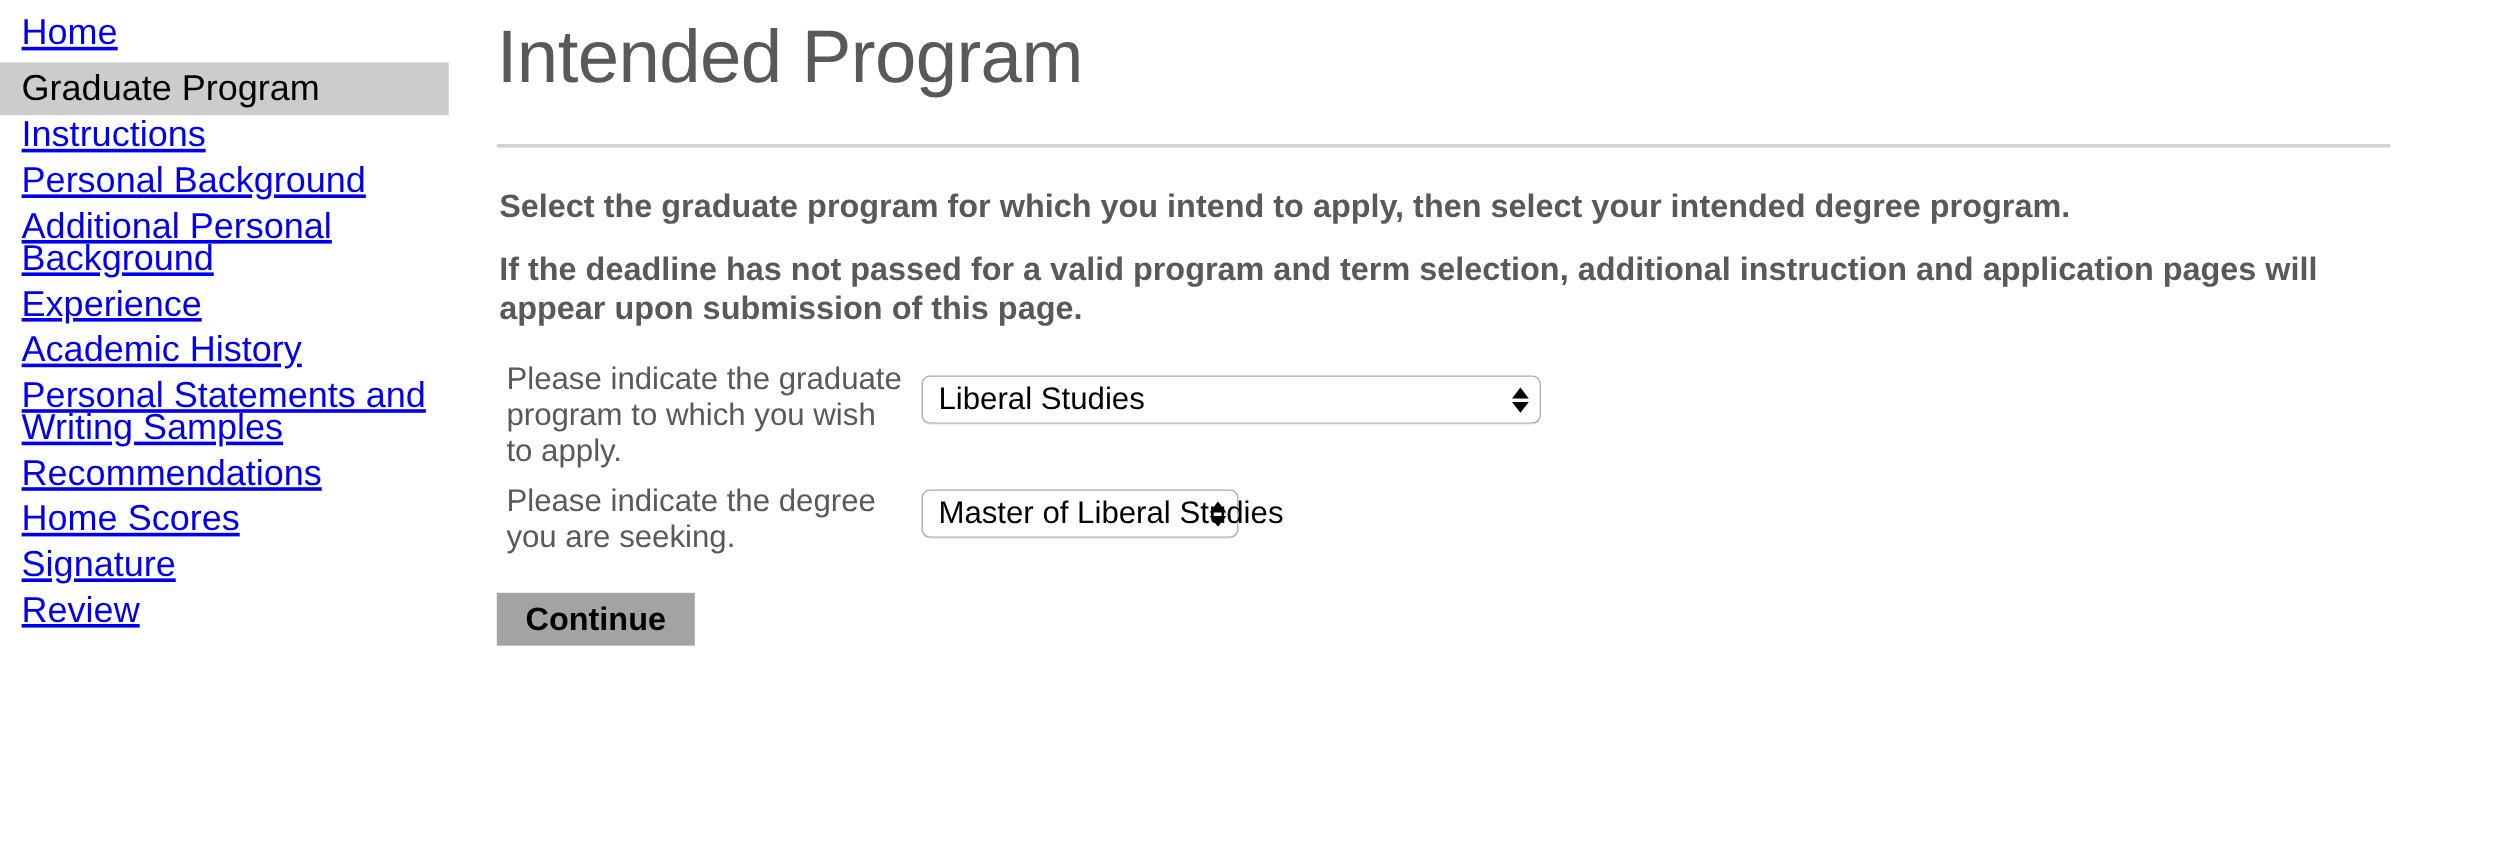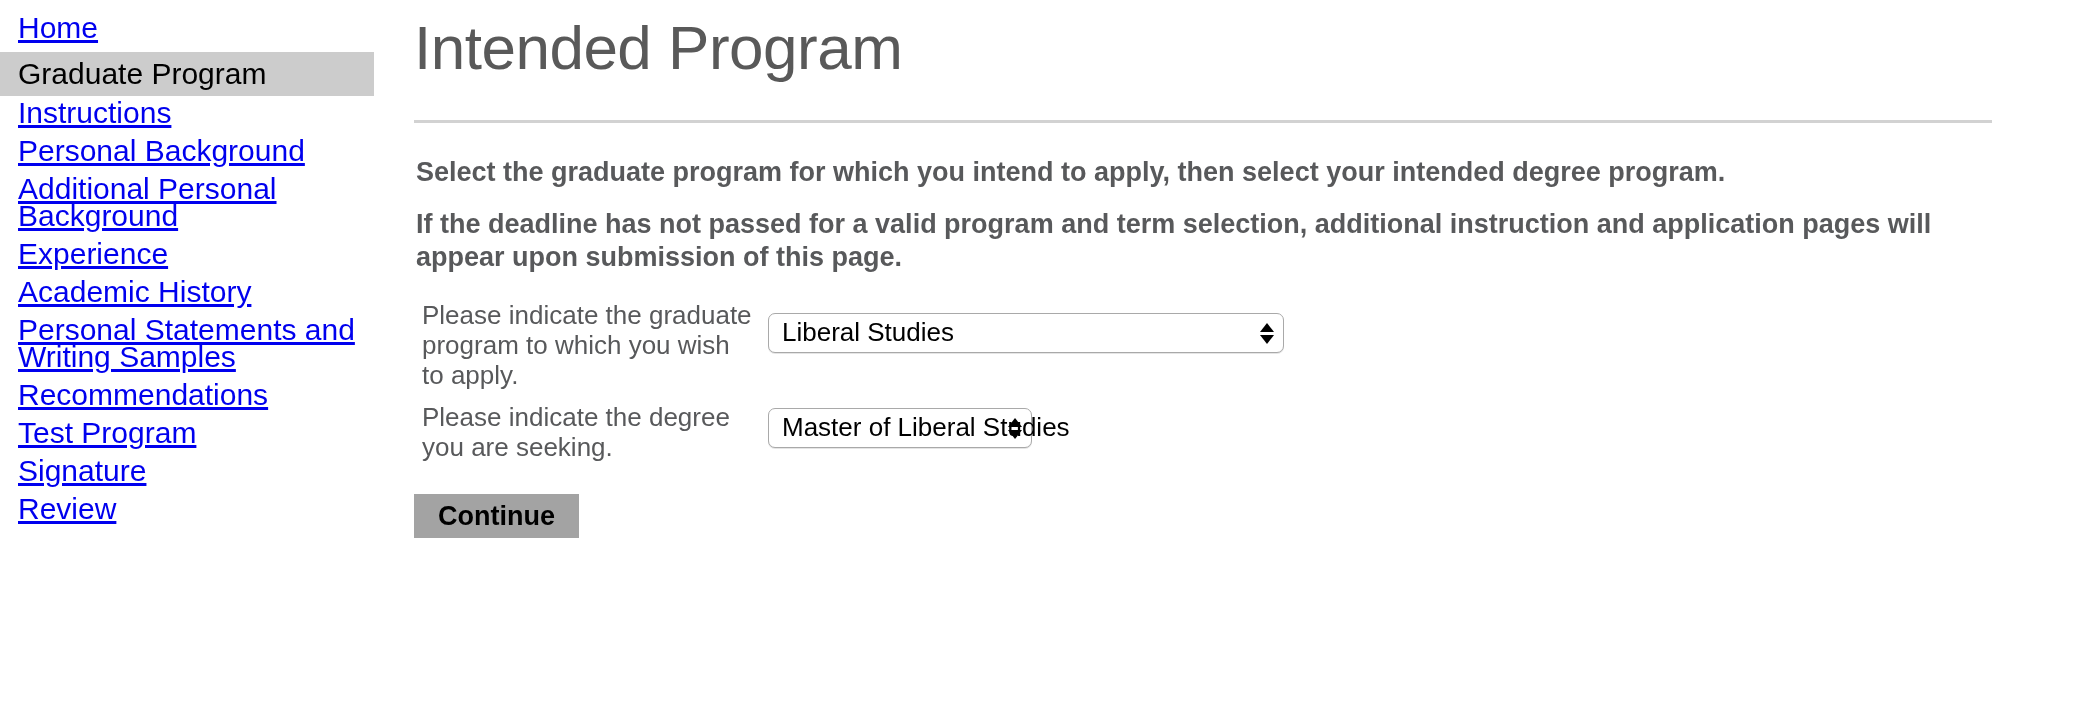--- a/index.html
+++ b/index.html
@@ -200,21 +200,21 @@
   <nav class="sidebar">
     <a class="nav-item">Home</a>
     <div class="nav-item current">Graduate Program</div>
     <a class="nav-item">Instructions</a>
     <a class="nav-item">Personal Background</a>
     <a class="nav-item">Additional Personal Background</a>
     <a class="nav-item">Experience</a>
     <a class="nav-item">Academic History</a>
     <a class="nav-item">Personal Statements and Writing Samples</a>
     <a class="nav-item">Recommendations</a>
-    <a class="nav-item">Test Program</a>
+    <a class="nav-item">Home Scores</a>
     <a class="nav-item">Signature</a>
     <a class="nav-item">Review</a>
   </nav>
 
   <main class="content">
 
     <h1 class="page-title">Intended Program</h1>
 
     <hr class="title-rule">
 

